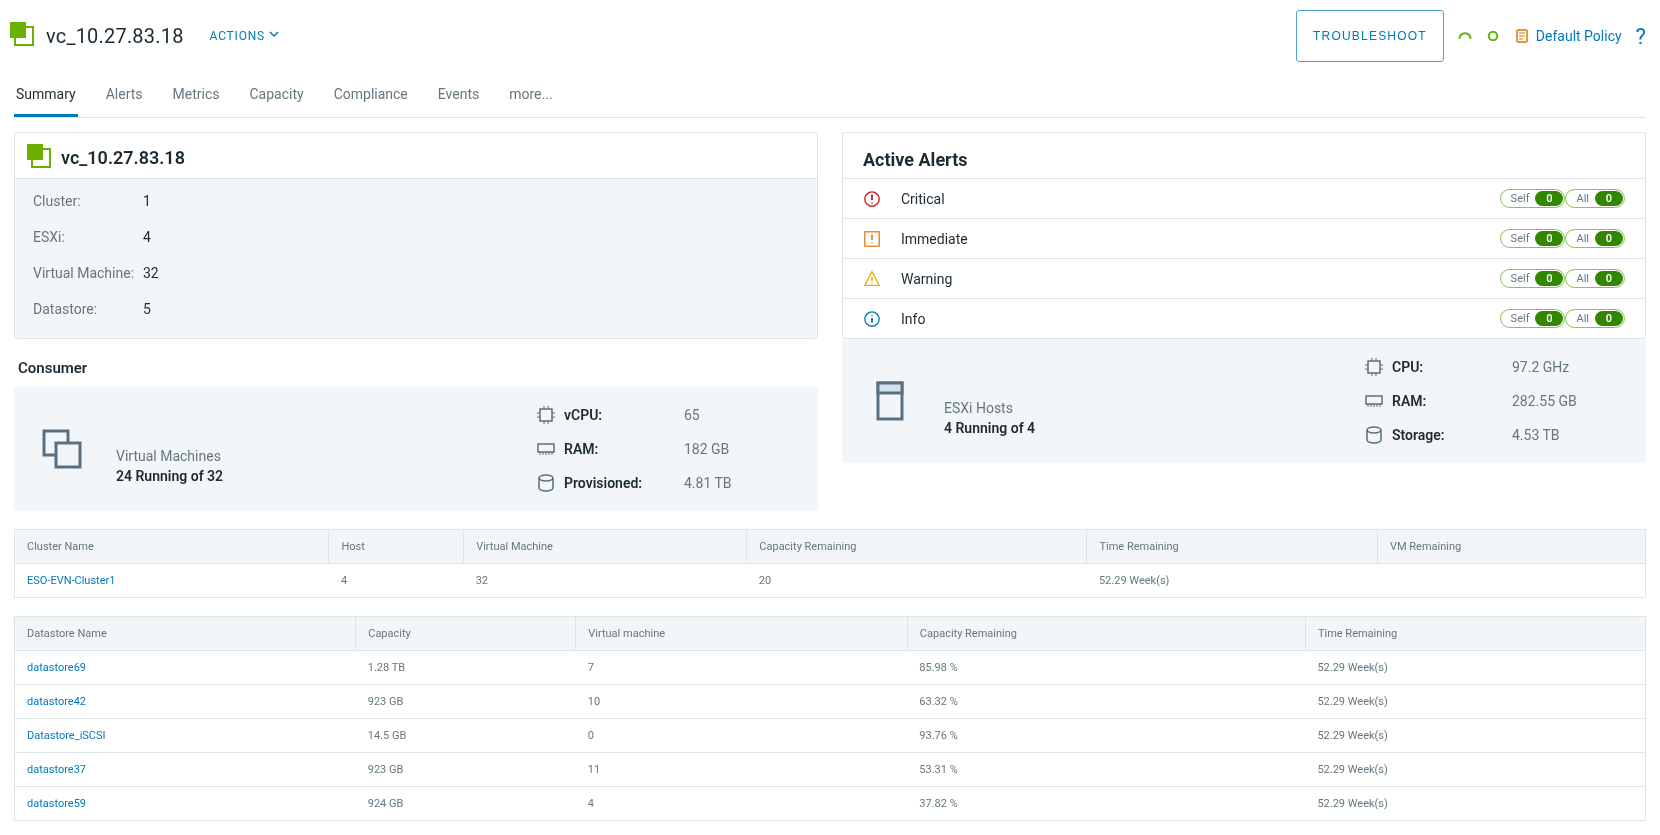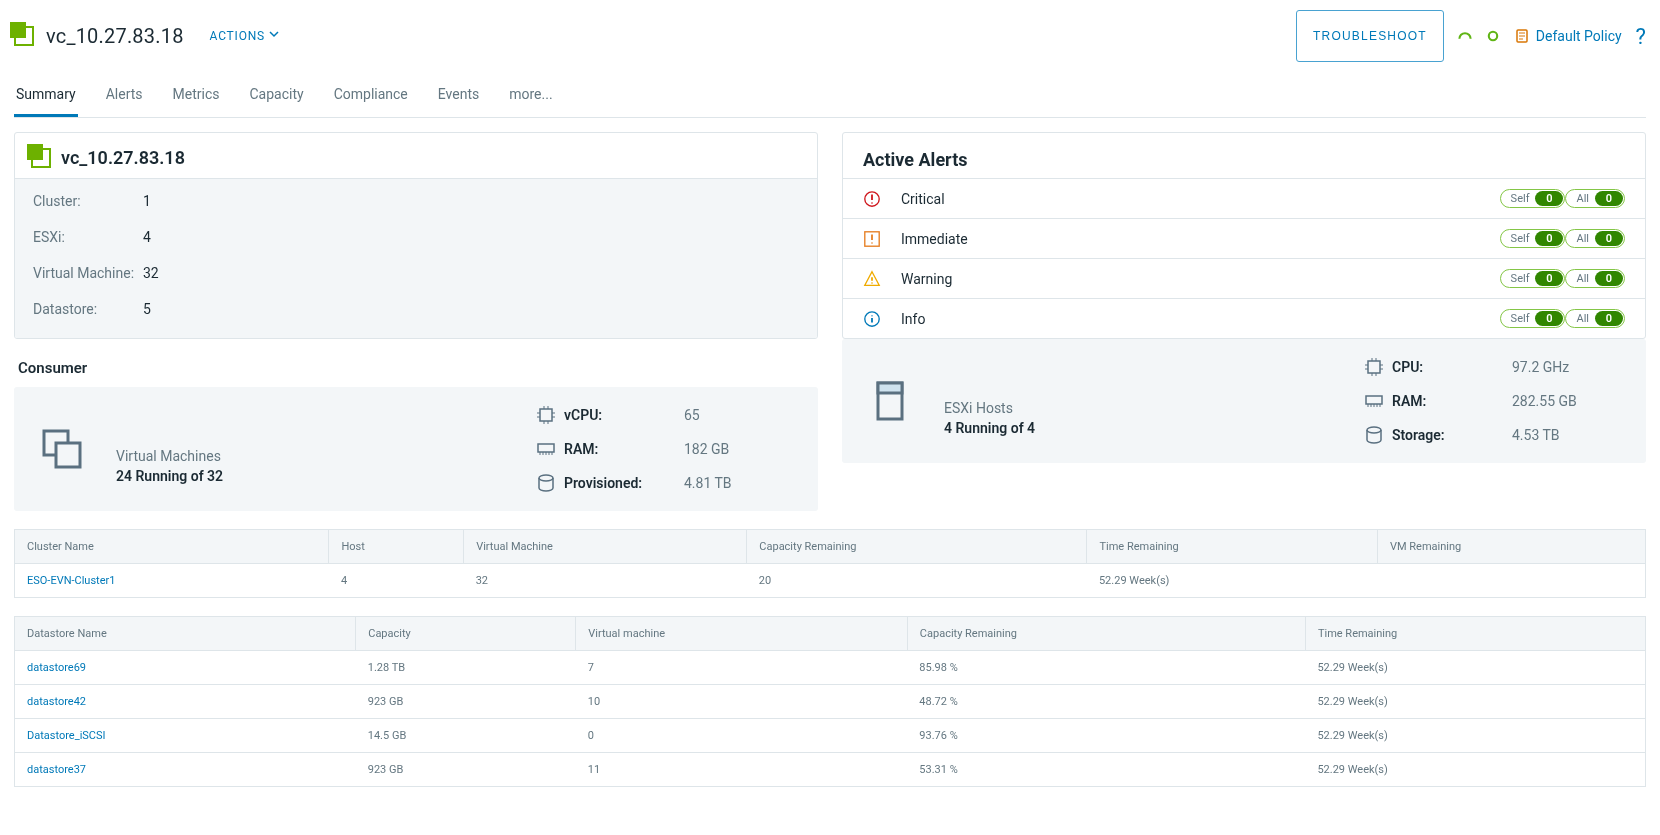--- a/index.html
+++ b/index.html
@@ -363,31 +363,38 @@
         <td class="link">datastore69</td>
         <td>1.28 TB</td>
         <td>7</td>
         <td>85.98 %</td>
         <td>52.29 Week(s)</td>
       </tr>
       <tr>
         <td class="link">datastore42</td>
         <td>923 GB</td>
         <td>10</td>
-        <td>48.72 %</td>
+        <td>63.32 %</td>
         <td>52.29 Week(s)</td>
       </tr>
       <tr>
         <td class="link">Datastore_iSCSI</td>
         <td>14.5 GB</td>
         <td>0</td>
         <td>93.76 %</td>
         <td>52.29 Week(s)</td>
       </tr>
       <tr>
         <td class="link">datastore37</td>
         <td>923 GB</td>
         <td>11</td>
         <td>53.31 %</td>
         <td>52.29 Week(s)</td>
       </tr>
+      <tr>
+        <td class="link">datastore59</td>
+        <td>924 GB</td>
+        <td>4</td>
+        <td>37.82 %</td>
+        <td>52.29 Week(s)</td>
+      </tr>
     </tbody>
 </table>
 
 </body></html>

